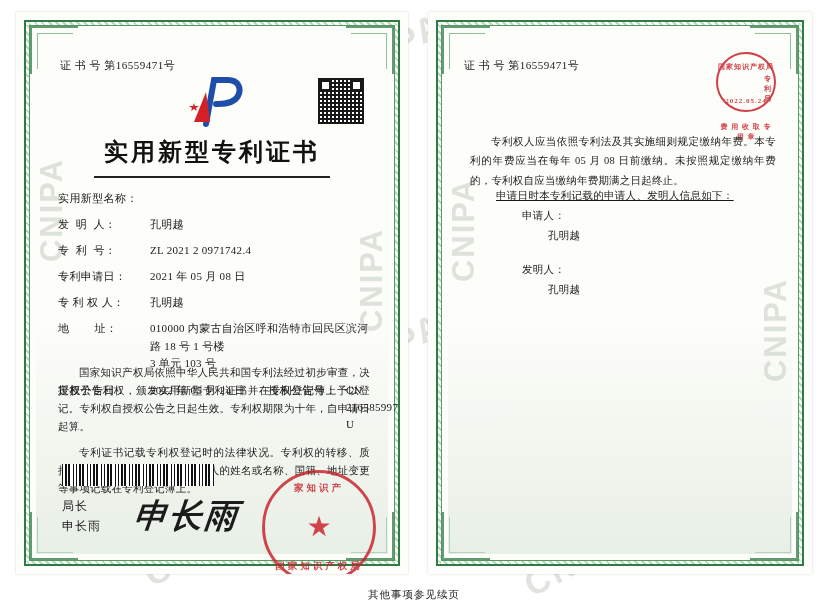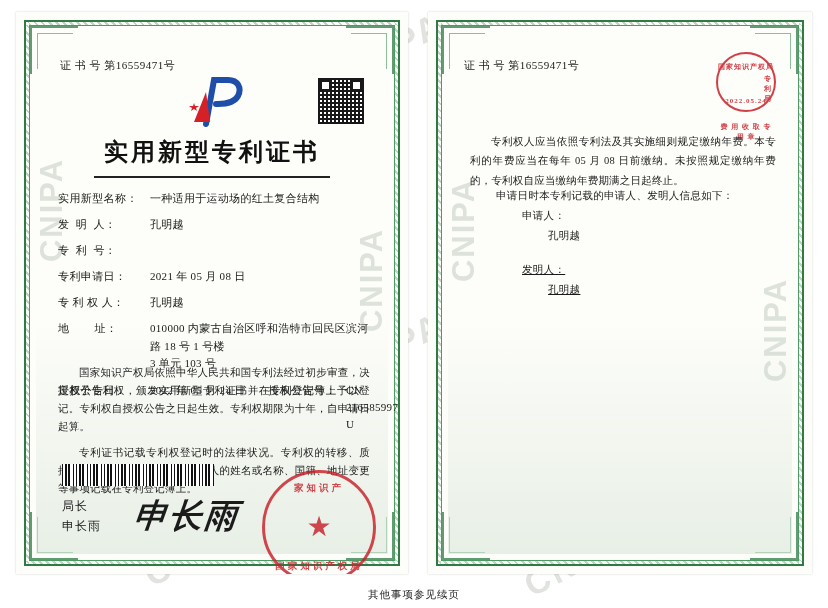--- a/index.html
+++ b/index.html
@@ -340,22 +340,22 @@
 
   .r-block {
     position: absolute;
     left: 42px;
     right: 36px;
     font-size: 10.5px;
     line-height: 1.9;
     letter-spacing: 0.3px;
   }
   .r-block.b1 { top: 174px; }
-  .r-block.b2 { top: 248px; text-decoration: underline; }
-  .r-indent { padding-left: 26px; }
+  .r-block.b2 { top: 248px; }
+  .r-indent { padding-left: 26px; text-decoration: underline; }
   .r-indent2 { padding-left: 52px; }
 
   .footnote {
     position: absolute;
     left: 0;
     width: 828px;
     bottom: 6px;
     text-align: center;
     font-size: 10.5px;
     letter-spacing: 1px;
@@ -400,28 +400,28 @@
     </div>
 
     <div class="qr"></div>
 
     <div class="main-title">实用新型专利证书</div>
     <div class="title-rule"></div>
 
     <div class="fields">
       <div class="field-row">
         <span class="field-label w1">实用新型名称：</span>
-        <span class="field-value">一种适用于运动场的红土复合结构</span>
       </div>
       <div class="field-row">
         <span class="field-label w1">发  明  人：</span>
         <span class="field-value">孔明越</span>
       </div>
       <div class="field-row">
         <span class="field-label w1">专  利  号：</span>
+        <span class="field-value">ZL 2021 2 0971742.4</span>
       </div>
       <div class="field-row">
         <span class="field-label w1">专利申请日：</span>
         <span class="field-value">2021 年 05 月 08 日</span>
       </div>
       <div class="field-row">
         <span class="field-label w1">专 利 权 人：</span>
         <span class="field-value">孔明越</span>
       </div>
       <div class="field-row">

